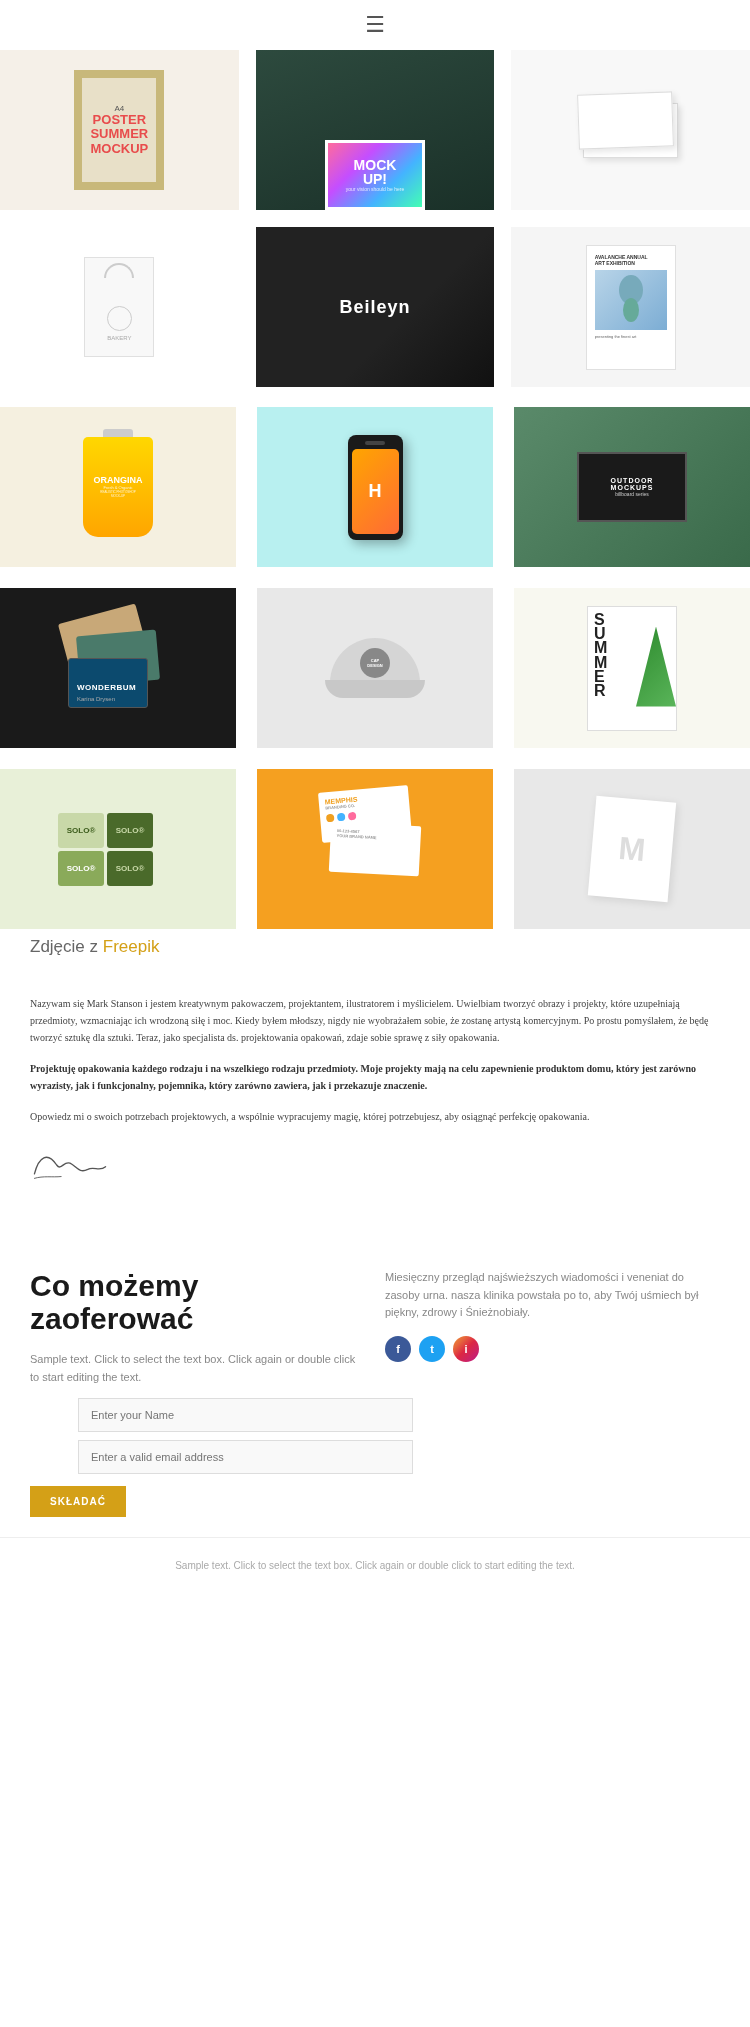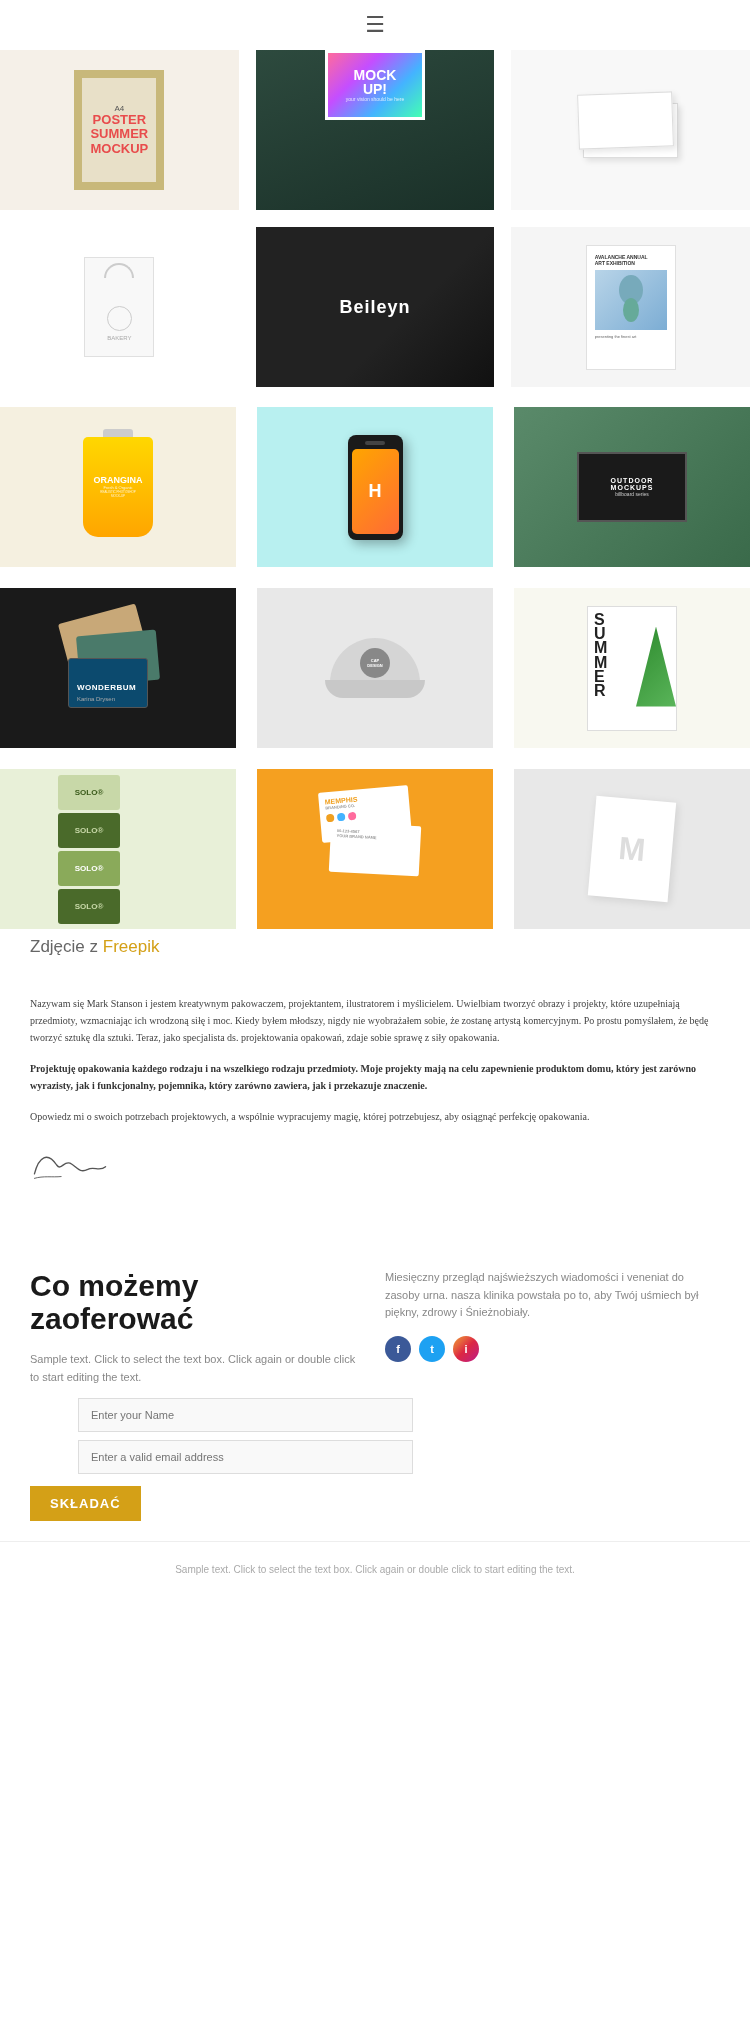--- a/index.html
+++ b/index.html
@@ -338,21 +338,21 @@
     .cell-solo {
       background: #e8f0d8;
     }
     .solo-cards {
       display: flex;
       flex-wrap: wrap;
       gap: 3px;
       width: 120px;
     }
     .solo-card {
-      width: 62px;
+      width: 46px;
       height: 35px;
       background: #c8d8a8;
       border-radius: 3px;
       display: flex;
       align-items: center;
       justify-content: center;
       font-size: 8px;
       font-weight: 900;
       color: #3a5a1a;
     }
@@ -468,21 +468,21 @@
       color: #999;
       margin-bottom: 8px;
       outline: none;
       margin-left: 48px;
     }
     .submit-btn {
       background: #d4a017;
       color: #fff;
       border: none;
       padding: 10px 20px;
-      font-size: 13px;
+      font-size: 10px;
       font-weight: 700;
       cursor: pointer;
       letter-spacing: 1px;
       margin-top: 4px;
     }
 
     .services-right {}
     .services-right-text {
       font-size: 11px;
       color: #888;
@@ -529,21 +529,21 @@
 <section class="gallery-top">
 
   <div class="cell cell-poster">
     <div class="cell-poster-inner">
       <span class="p-a4">A4</span>
       <span class="p-title">POSTER<br>SUMMER<br>MOCKUP</span>
     </div>
   </div>
 
   <div class="cell cell-billboard">
-    <div style="display:flex;flex-direction:column;align-items:center;justify-content:flex-start;width:100%;height:100%;background:linear-gradient(160deg,#2d4a3e 0%,#1a3028 100%);">
+    <div style="display:flex;flex-direction:column;align-items:center;justify-content:flex-end;width:100%;height:100%;background:linear-gradient(160deg,#2d4a3e 0%,#1a3028 100%);">
       <div style="width:100px;height:70px;background:linear-gradient(135deg,#ff6b9d,#c44eff,#44b3ff,#44ffb3);display:flex;flex-direction:column;align-items:center;justify-content:center;border:3px solid #fff;">
         <span style="font-size:14px;font-weight:900;color:#fff;line-height:1;">MOCK</span>
         <span style="font-size:14px;font-weight:900;color:#fff;line-height:1;">UP!</span>
         <span style="font-size:5px;color:rgba(255,255,255,0.8);text-align:center;">your vision should be here</span>
       </div>
     </div>
   </div>
 
   <div class="cell cell-biz">
     <div style="position:relative;">

